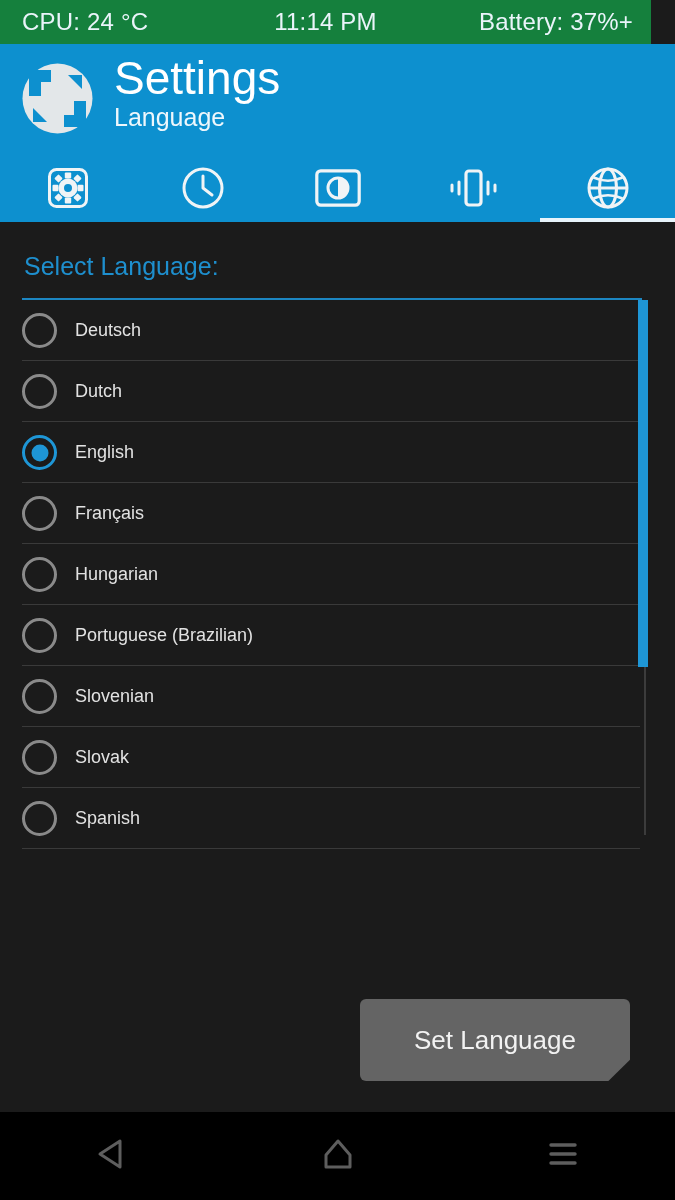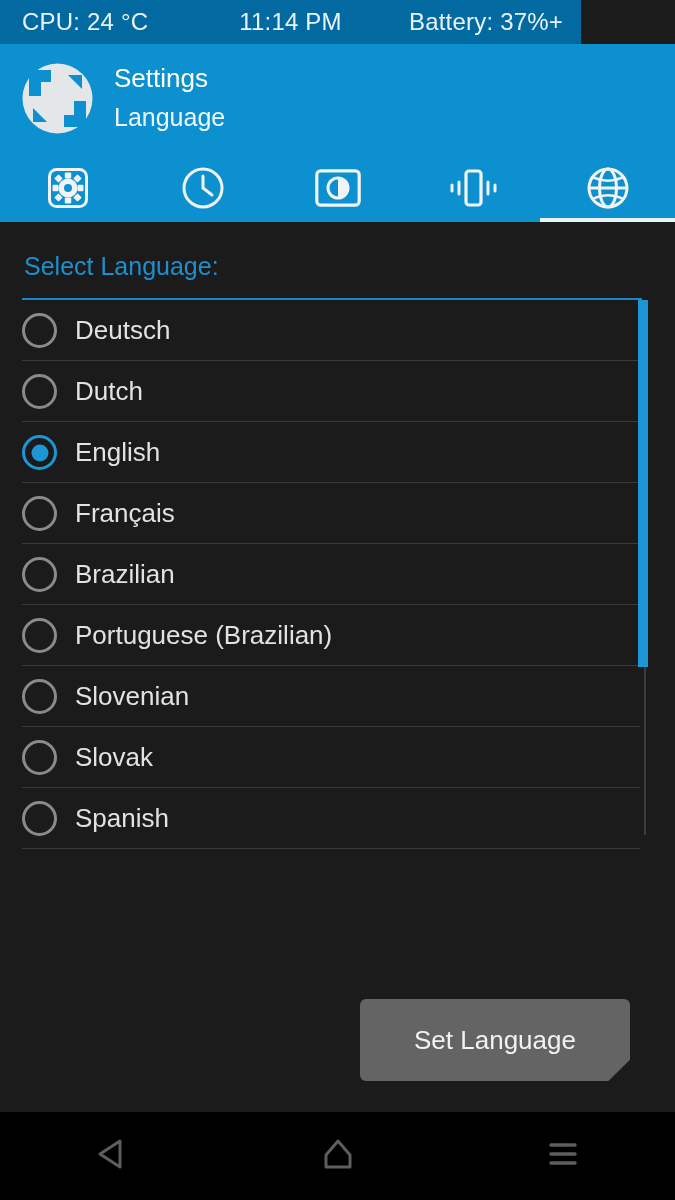--- a/index.html
+++ b/index.html
@@ -11,22 +11,22 @@
   }
   #screen {
     position:relative;
     width:675px; height:1200px;
     background:#1b1b1b;
   }
 
   
   #statusbar {
     position:absolute; left:0; top:0;
-    width:581px; height:44px;
-    background:#0369a1;
+    width:651px; height:44px;
+    background:#15803d;
     display:flex; align-items:center;
   }
   #statusbar .sb-item {
     color:#eaf4fa; font-size:24px; letter-spacing:.2px;
     white-space:nowrap;
   }
   #sb-cpu   { margin-left:22px; }
   #sb-clock { position:absolute; left:50%; transform:translateX(-50%);text-align:center; }
   #sb-batt  { position:absolute; right:18px; }
 
@@ -35,21 +35,21 @@
     position:absolute; left:0; top:44px;
     width:675px; height:110px;
     background:#0d90cf;
   }
   #logo {
     position:absolute; left:21px; top:18px;
     width:73px; height:73px;
   }
   #titlebox { position:absolute; left:114px; top:14px; }
   #app-title {
-    color:#ffffff; font-size:26px; font-weight:400;
+    color:#ffffff; font-size:46px; font-weight:400;
     line-height:40px;
   }
   #app-subtitle {
     color:#eef7fc; font-size:25px; font-weight:400;
     line-height:32px; margin-top:3px;
   }
 
   
   #tabbar {
     position:absolute; left:0; top:154px;
@@ -107,21 +107,21 @@
   }
   .row.selected .radio { border-color:#1e96d6; }
   .row.selected .radio::after {
     content:""; position:absolute;
     left:50%; top:50%; transform:translate(-50%,-50%);
     width:17px; height:17px; border-radius:50%;
     background:#1e96d6;
   }
   .row-label {
     margin-left:18px;
-    color:#e2e2e2; font-size:26px;
+    color:#e2e2e2; font-size:18px;
     white-space:nowrap;
   }
 
   
   #scroll-track {
     position:absolute; left:644px; top:78px;
     width:2px; height:535px;
     background:#3c3c3c;
   }
   #scroll-thumb {
@@ -282,21 +282,21 @@
         <div class="row selected">
           <span class="radio"></span>
           <span class="row-label">English</span>
         </div>
         <div class="row">
           <span class="radio"></span>
           <span class="row-label">Français</span>
         </div>
         <div class="row">
           <span class="radio"></span>
-          <span class="row-label">Brazilian</span>
+          <span class="row-label">Hungarian</span>
         </div>
         <div class="row">
           <span class="radio"></span>
           <span class="row-label">Portuguese (Brazilian)</span>
         </div>
         <div class="row">
           <span class="radio"></span>
           <span class="row-label">Slovenian</span>
         </div>
         <div class="row">

